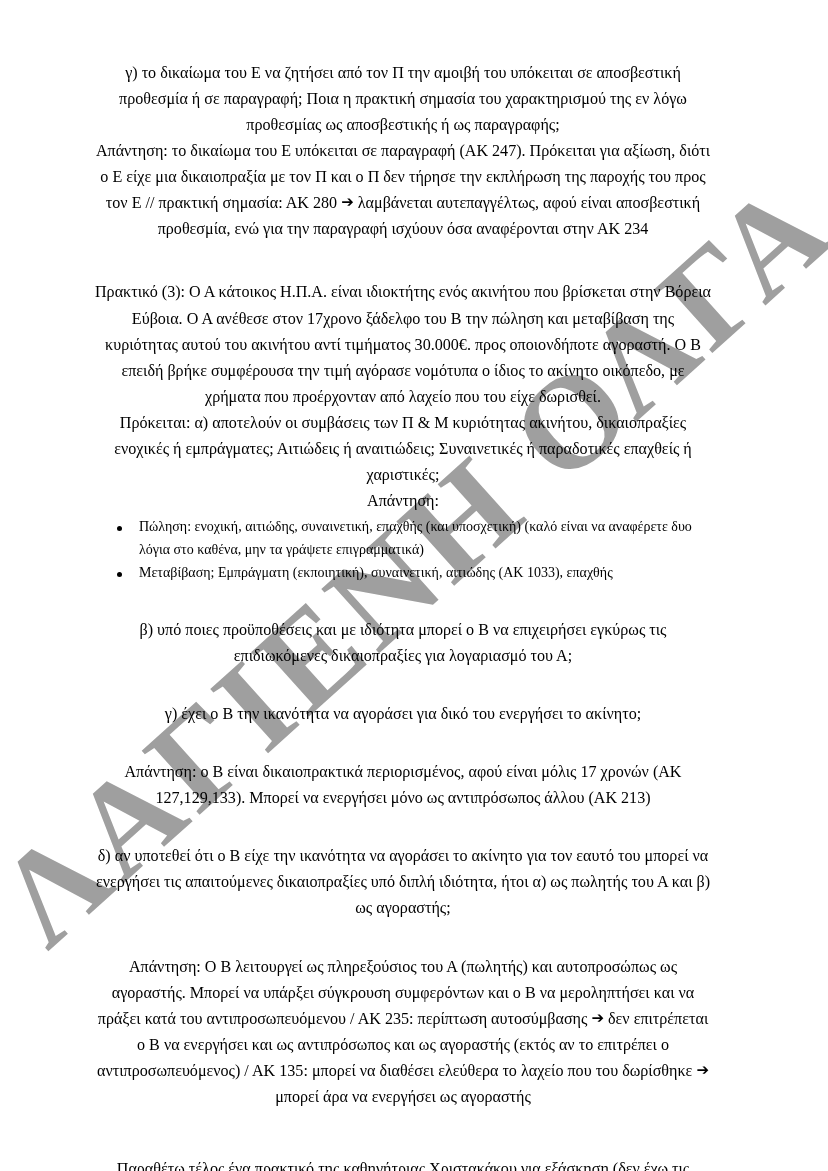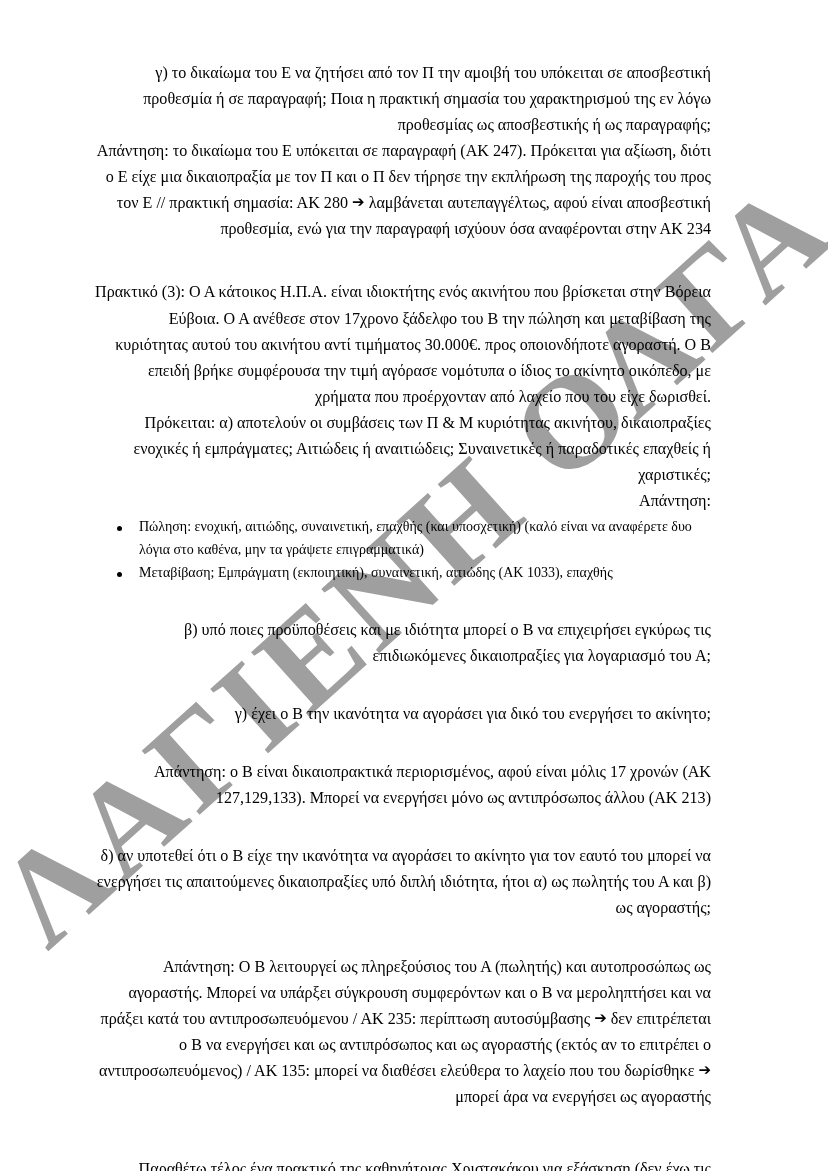--- a/index.html
+++ b/index.html
@@ -55,21 +55,21 @@
     color: #9a9a9a;
     white-space: nowrap;
     opacity: 0.95;
   }
 
   
   p {
     margin: 0;
     font-size: 16.1px;
     line-height: 1.62;
-    text-align: right;
+    text-align: center;
   }
   .para {
     margin: 0 0 0 0;
   }
   .gap-before {
     margin-top: 32px;
   }
   .gap-before-lg {
     margin-top: 37px;
   }

